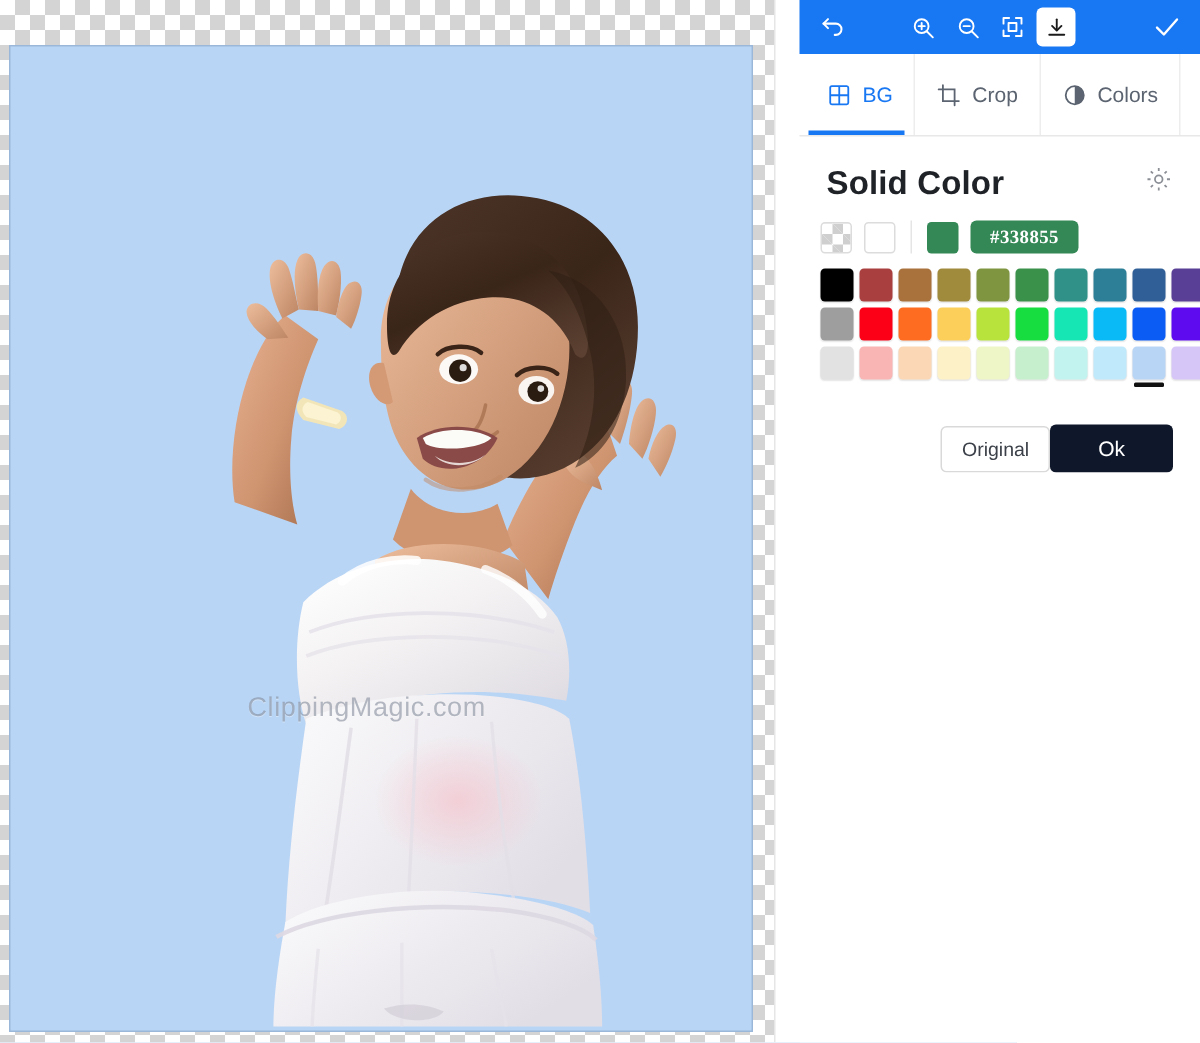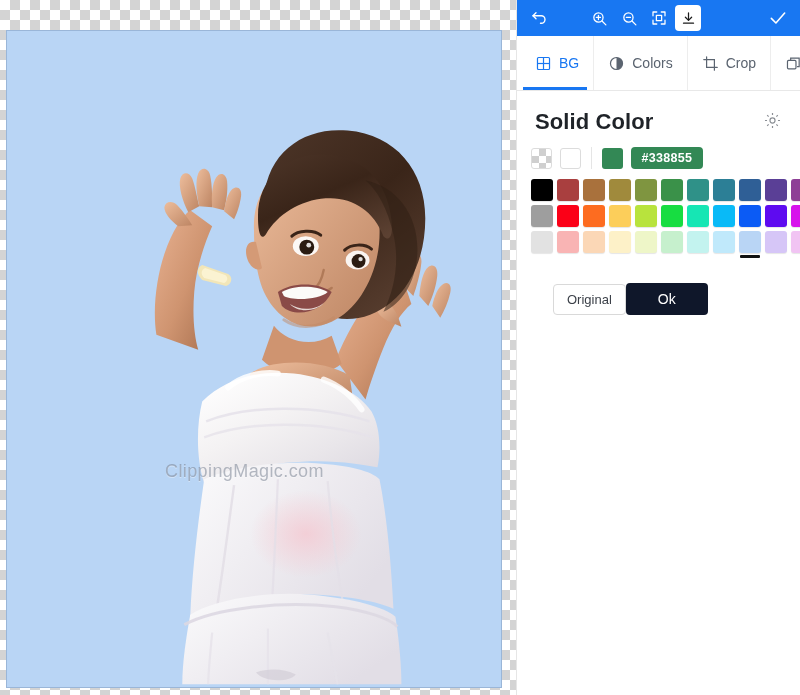--- a/index.html
+++ b/index.html
@@ -48,20 +48,21 @@
     user-select:none;
     white-space:nowrap;
   }
 
   
   #panel {
     width: 284px; height: 695px;
     background:#fff;
     display:flex; flex-direction:column;
     border-left:1px solid #e6e6e6;
+    padding-left:16px;
   }
 
   
   #toolbar {
     height: 36px;
     background: var(--brand, #1877f2);
     display:flex; align-items:center;
     padding: 0 8px;
     position:relative;
     flex: 0 0 36px;
@@ -115,20 +116,21 @@
   #section-title {
     font-size: 22px; font-weight: 600; color:#1f2328;
     letter-spacing:.1px;
   }
   #gear { cursor:pointer; color:#8b8f95; }
 
   
   #hex-row {
     display:flex; align-items:center; gap:8px;
     padding: 6px 18px 4px 14px;
+    font-family: Liberation Serif, serif;
   }
   .mini-sw {
     width: 21px; height: 21px;
     border:1px solid #dcdcdc; border-radius:3px;
     cursor:pointer; background:#fff;
   }
   #sw-transparent {
     background-image:
       linear-gradient(45deg,#cfcfcf 25%,transparent 25%,transparent 75%,#cfcfcf 75%,#cfcfcf),
       linear-gradient(45deg,#cfcfcf 25%,transparent 25%,transparent 75%,#cfcfcf 75%,#cfcfcf);
@@ -155,21 +157,21 @@
     width:22px; height:22px; border-radius:3px; cursor:pointer;
     box-shadow: 0 1px 1px rgba(0,0,0,.10);
   }
   .psel::after {
     content:""; position:absolute; left:1px; right:1px; bottom:-5px;
     height:3px; background:#111; border-radius:1px;
   }
 
   
   #actions {
-    display:flex; align-items:center; justify-content:flex-start;
+    display:flex; align-items:center; justify-content:flex-end;
     padding: 26px 18px 0 36px;
   }
   #btn-original {
     background:#fff; border:1px solid #d9d9d9; border-radius:4px;
     font-size:13px; color:#3c4149; padding: 7px 13px; cursor:pointer;
   }
   #btn-ok {
     background:#0f172a; color:#fff; border:none; border-radius:4px;
     font-size:14px; padding: 8px 32px; cursor:pointer;
   }
@@ -382,36 +384,36 @@
             <rect x="3.5" y="3.5" width="17" height="17" rx="1.5"></rect>
             <line x1="12" y1="3.5" x2="12" y2="20.5"></line>
               <line x1="3.5" y1="12" x2="20.5" y2="12"></line>
           </svg>
         </span>
         <span>BG</span>
       </div>
 
       <div class="tab">
         <span class="ticon">
+          <svg width="17" height="17" viewBox="0 0 24 24" fill="none" stroke="#5b6470" stroke-width="1.7" stroke-linecap="round">
+            <path d="M6.5 2.5v15h15"></path>
+              <path d="M2.5 6.5h15v15"></path>
+          </svg>
+        </span>
+        <span>Crop</span>
+      </div>
+
+      <div class="tab">
+        <span class="ticon">
           <svg width="17" height="17" viewBox="0 0 24 24" fill="none" stroke="#5b6470" stroke-width="1.7">
             <circle cx="12" cy="12" r="8.5"></circle>
             <path d="M12 3.5 A8.5 8.5 0 0 1 12 20.5 Z" fill="#5b6470" stroke="none"></path>
           </svg>
         </span>
         <span>Colors</span>
-      </div>
-
-      <div class="tab">
-        <span class="ticon">
-          <svg width="17" height="17" viewBox="0 0 24 24" fill="none" stroke="#5b6470" stroke-width="1.7" stroke-linecap="round">
-            <path d="M6.5 2.5v15h15"></path>
-              <path d="M2.5 6.5h15v15"></path>
-          </svg>
-        </span>
-        <span>Crop</span>
       </div>
 
       <div class="tab">
         <span class="ticon">
           <svg width="17" height="17" viewBox="0 0 24 24" fill="none" stroke="#5b6470" stroke-width="1.7">
             <rect x="3.5" y="7.5" width="12" height="12" rx="1.5"></rect>
             <path d="M8 7.5V4.5h12v12h-3"></path>
           </svg>
         </span>
 

